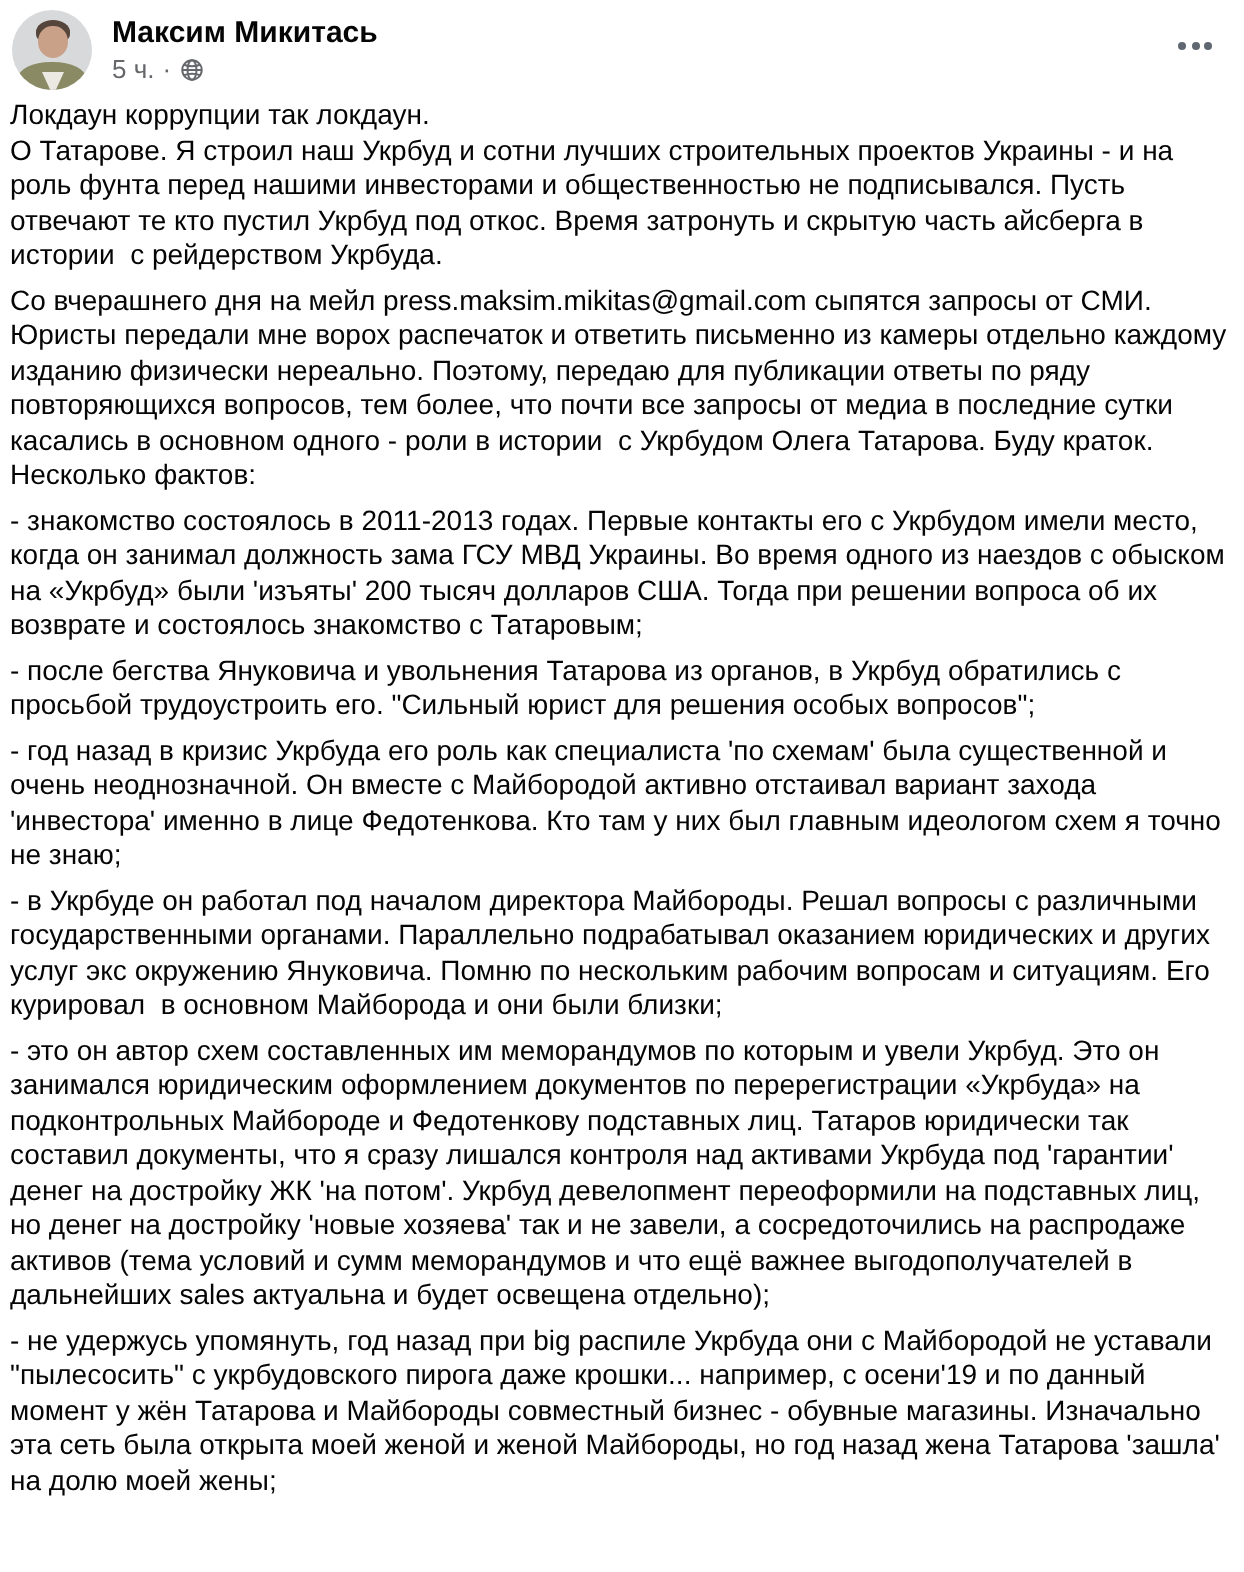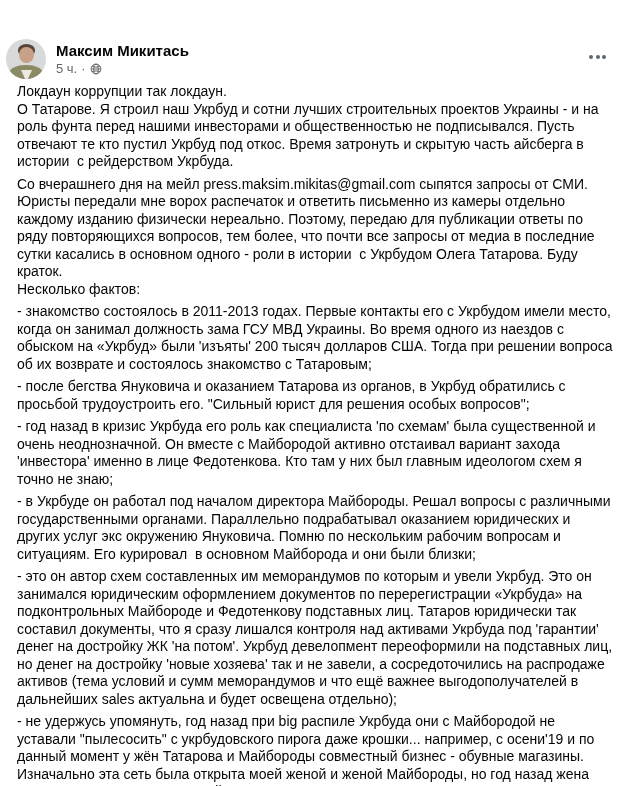--- a/index.html
+++ b/index.html
@@ -16,21 +16,20 @@
     width: 622px;
     height: 786px;
     background: #ffffff;
     box-sizing: border-box;
   }
   
   .post-header {
     display: flex;
     align-items: flex-start;
     padding: 5px 10px 0 6px;
-    margin-top: 34px;
   }
   .avatar {
     width: 40px;
     height: 40px;
     border-radius: 50%;
     background: #d8d9da;
     position: relative;
     overflow: hidden;
     flex: none;
     cursor: pointer;
@@ -90,21 +89,21 @@
     border-radius: 4px;
     cursor: pointer;
   }
   .more-button .dot {
     width: 4px; height: 4px;
     border-radius: 50%;
     background: #606770;
   }
   
   .post-body {
-    padding: 4px 6px 0 17px;
+    padding: 4px 6px 0 5px;
   }
   .para {
     margin: 0 0 5px 0;
     font-size: 14px;
     line-height: 17.5px;
     color: #050505;
     white-space: pre-wrap;
     word-wrap: break-word;
   }
 </style>
@@ -150,21 +149,21 @@
   <div class="post-body">
 
       <p class="para">Локдаун коррупции так локдаун.
 О Татарове. Я строил наш Укрбуд и сотни лучших строительных проектов Украины - и на роль фунта перед нашими инвесторами и общественностью не подписывался. Пусть отвечают те кто пустил Укрбуд под откос. Время затронуть и скрытую часть айсберга в истории  с рейдерством Укрбуда.</p>
 
       <p class="para">Со вчерашнего дня на мейл press.maksim.mikitas@gmail.com сыпятся запросы от СМИ. Юристы передали мне ворох распечаток и ответить письменно из камеры отдельно каждому изданию физически нереально. Поэтому, передаю для публикации ответы по ряду повторяющихся вопросов, тем более, что почти все запросы от медиа в последние сутки касались в основном одного - роли в истории  с Укрбудом Олега Татарова. Буду краток.
 Несколько фактов:</p>
 
       <p class="para">- знакомство состоялось в 2011-2013 годах. Первые контакты его с Укрбудом имели место, когда он занимал должность зама ГСУ МВД Украины. Во время одного из наездов с обыском на «Укрбуд» были 'изъяты' 200 тысяч долларов США. Тогда при решении вопроса об их возврате и состоялось знакомство с Татаровым;</p>
 
-      <p class="para">- после бегства Януковича и оказанием Татарова из органов, в Укрбуд обратились с просьбой трудоустроить его. "Сильный юрист для решения особых вопросов";</p>
+      <p class="para">- после бегства Януковича и увольнения Татарова из органов, в Укрбуд обратились с просьбой трудоустроить его. "Сильный юрист для решения особых вопросов";</p>
 
       <p class="para">- год назад в кризис Укрбуда его роль как специалиста 'по схемам' была существенной и очень неоднозначной. Он вместе с Майбородой активно отстаивал вариант захода 'инвестора' именно в лице Федотенкова. Кто там у них был главным идеологом схем я точно не знаю;</p>
 
       <p class="para">- в Укрбуде он работал под началом директора Майбороды. Решал вопросы с различными государственными органами. Параллельно подрабатывал оказанием юридических и других услуг экс окружению Януковича. Помню по нескольким рабочим вопросам и ситуациям. Его курировал  в основном Майборода и они были близки;</p>
 
       <p class="para">- это он автор схем составленных им меморандумов по которым и увели Укрбуд. Это он занимался юридическим оформлением документов по перерегистрации «Укрбуда» на подконтрольных Майбороде и Федотенкову подставных лиц. Татаров юридически так составил документы, что я сразу лишался контроля над активами Укрбуда под 'гарантии' денег на достройку ЖК 'на потом'. Укрбуд девелопмент переоформили на подставных лиц, но денег на достройку 'новые хозяева' так и не завели, а сосредоточились на распродаже активов (тема условий и сумм меморандумов и что ещё важнее выгодополучателей в дальнейших sales актуальна и будет освещена отдельно);</p>
 
       <p class="para">- не удержусь упомянуть, год назад при big распиле Укрбуда они с Майбородой не уставали "пылесосить" с укрбудовского пирога даже крошки... например, с осени'19 и по данный момент у жён Татарова и Майбороды совместный бизнес - обувные магазины. Изначально эта сеть была открыта моей женой и женой Майбороды, но год назад жена Татарова 'зашла' на долю моей жены;</p>
     </div>
 

